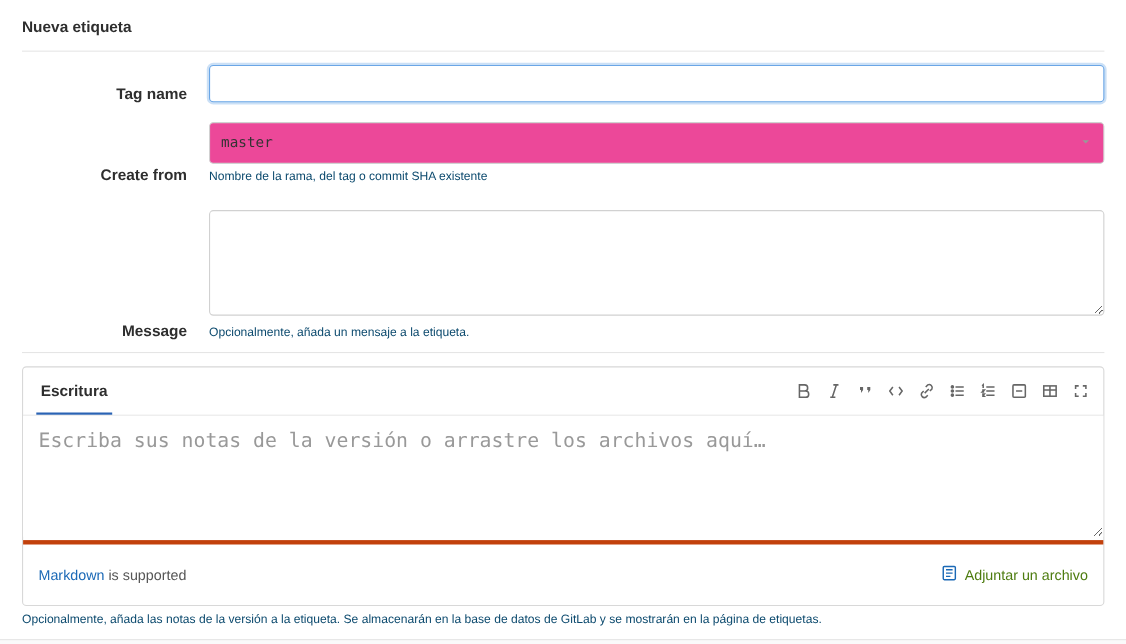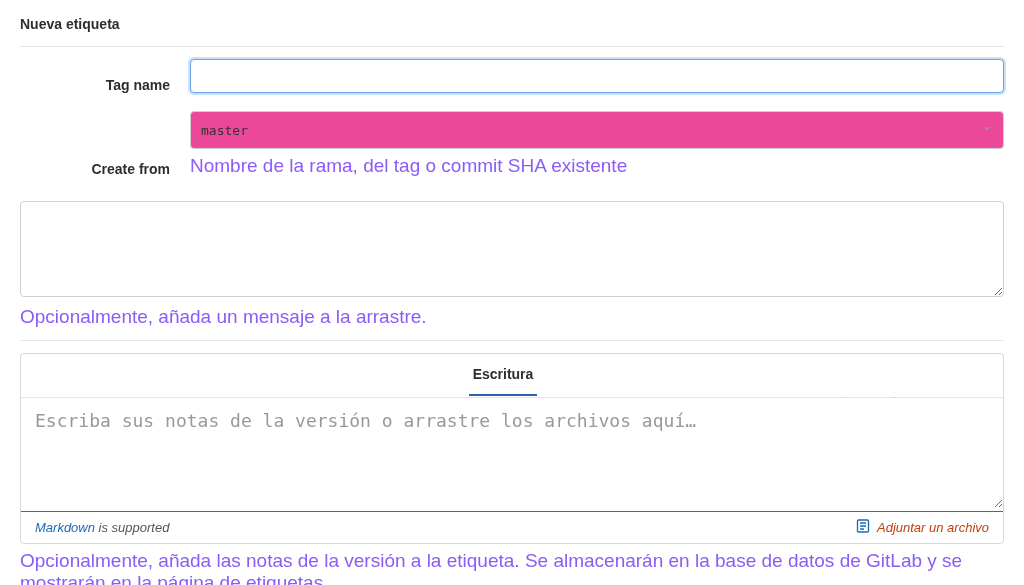--- a/index.html
+++ b/index.html
@@ -62,22 +62,22 @@
       font-family: Menlo, Monaco, Consolas, monospace;
       font-size: 13px;
       color: #333;
     }
     .select-caret {
       position: absolute;
       right: 10px;
       color: #999;
     }
     .help-text {
-      color: #8b5cf6;
-      font-size: 19px;
+      color: #0c4a6e;
+      font-size: 11px;
       margin-top: 6px;
     }
     .textarea {
       width: 100%;
       height: 96px;
       border: 1px solid #d1d1d1;
       border-radius: 4px;
       padding: 8px 10px;
       font-size: 14px;
       font-family: inherit;
@@ -87,21 +87,20 @@
     .editor-box {
       border: 1px solid #d8d8d8;
       border-radius: 4px;
     }
     .editor-tabs {
       display: flex;
       align-items: center;
       border-bottom: 1px solid #e5e5e5;
       padding: 0 12px;
       height: 44px;
-      flex-direction: column;
     }
     .editor-tab {
       padding: 12px 4px;
       margin-right: 18px;
       font-size: 14px;
       color: #666;
       cursor: pointer;
     }
     .editor-tab.active {
       color: #2e2e2e;
@@ -133,31 +132,30 @@
       font-family: Menlo, Monaco, Consolas, monospace;
       font-size: 18px;
       color: #333;
       resize: vertical;
     }
     .editor-textarea::placeholder { color: #999; }
     .editor-footer {
       display: flex;
       align-items: center;
       justify-content: space-between;
-      padding: 6px 14px;
-      border-top: 1px solid #c2410c;
+      padding: 18px 14px;
+      border-top: 4px solid #c2410c;
       font-size: 13px;
-      font-style: italic;
     }
     .link { color: #1b69b6; text-decoration: none; cursor: pointer; }
     .attach-file {
       display: flex;
       align-items: center;
       gap: 6px;
-      color: #c2410c;
+      color: #4d7c0f;
       cursor: pointer;
     }
     .attach-file svg { width: 16px; height: 16px; }
 
     .actions-bar {
       background: #fafafa;
       border-top: 1px solid #e5e5e5;
       padding: 14px 20px;
       display: flex;
       justify-content: space-between;
@@ -188,23 +186,24 @@
           <svg viewBox="0 0 16 16" width="12" height="12" fill="currentColor">
               <path d="M4 6l4 4 4-4z"></path>
             </svg>
         </span>
       </div>
       <div class="help-text">Nombre de la rama, del tag o commit SHA existente</div>
     </div>
   </div>
 
   <div class="form-row">
+    <label class="form-label">Message</label>
     <div class="form-control">
       <textarea class="textarea" style=""></textarea>
-      <div class="help-text">Opcionalmente, añada un mensaje a la arrastre.</div>
+      <div class="help-text">Opcionalmente, añada un mensaje a la etiqueta.</div>
     </div>
   </div>
 
   <div class="divider"></div>
 
   <div class="form-row">
     <div class="form-control">
       <div class="editor-box">
         <div class="editor-tabs">
           <div class="editor-tab active">Escritura</div>

